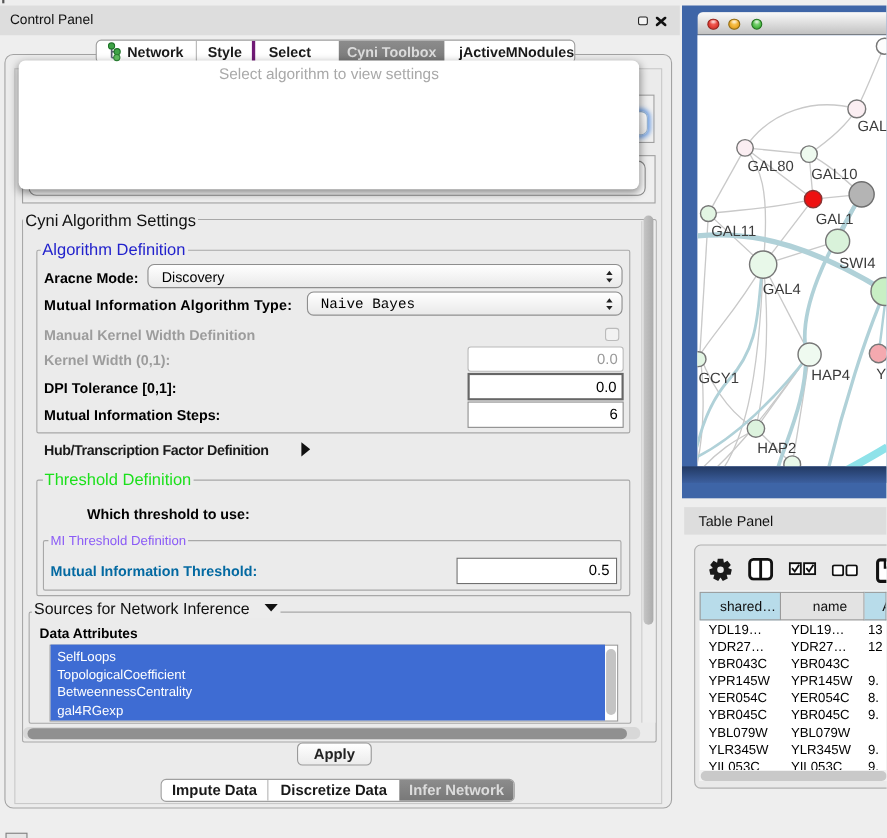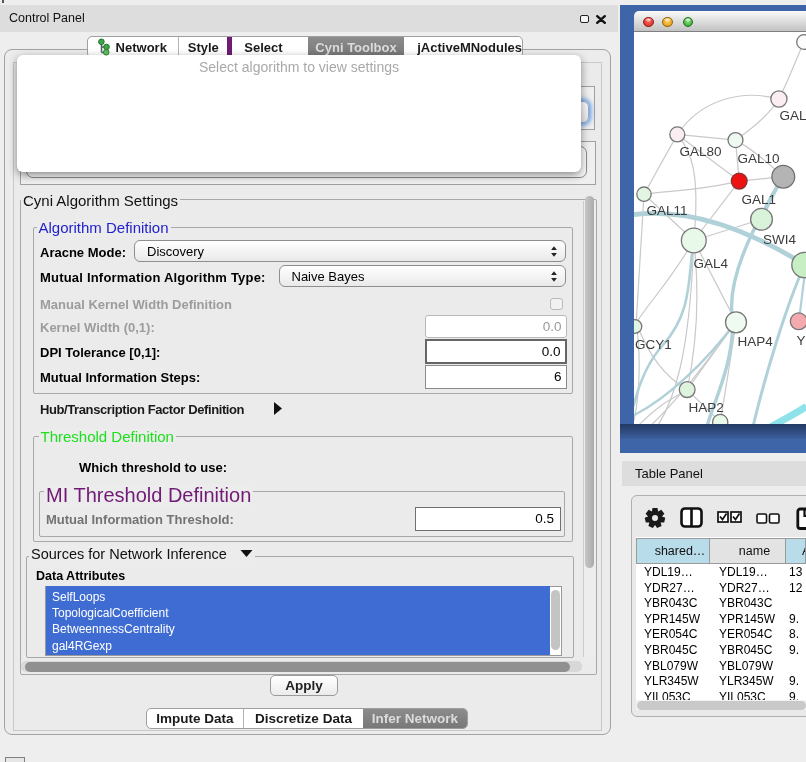--- a/index.html
+++ b/index.html
@@ -25,21 +25,21 @@
   <div class="abs" style="left:13px;top:62px;width:589px;height:669px;background:#ebebeb;border:1px solid #c9c9c9;"></div>
 
   <div class="abs" style="left:20px;top:86px;width:575px;height:44px;background:#efefef;border:1px solid #a0a0a0;"></div>
   <div class="abs" style="left:430px;top:101px;width:159px;height:22px;border-radius:6px;background:linear-gradient(#fdfdfd,#e8e8e8);border:1px solid #90aed0;box-shadow:0 0 4px 2.5px rgba(80,140,225,.75);"></div>
   <div class="abs" style="left:20px;top:141px;width:575.5px;height:44px;background:#efefef;border:1px solid #a0a0a0;"></div>
   <div class="abs" style="left:26px;top:146px;width:561px;height:31.5px;background:#fafafa;border:1px solid #8a8a8a;border-radius:7px;"></div>
 
   <div class="abs" style="left:87px;top:36px;width:436px;height:22px;background:#ffffff;border:1px solid #9f9f9f;border-radius:5px;overflow:hidden;display:flex;font-size:13px;font-weight:700;color:#1a1a1a;">
     <div style="width:92px;display:flex;align-items:center;justify-content:center;border-right:1px solid #b5b5b5;">
 <span style="width:16px;"></span>Network</div>
-    <div style="width:53px;display:flex;align-items:center;justify-content:center;border-right:5px solid #701a75;">Style</div>
+    <div style="width:53px;display:flex;align-items:center;justify-content:center;border-right:3px solid #701a75;">Style</div>
     <div style="width:76px;display:flex;align-items:center;justify-content:center;padding-right:13px;">Select</div>
     <div style="width:97px;display:flex;align-items:center;justify-content:center;background:linear-gradient(#8c8c8c,#787878);color:#dcdcdc;">Cyni Toolbox</div>
     <div style="flex:1;display:flex;align-items:center;justify-content:center;padding-left:13px;">jActiveMNodules</div>
   </div>
 
   <svg class="abs" style="left:97px;top:37.5px;z-index:5;" width="13" height="19" viewBox="0 0 13 19">
     <path d="M4.5 4 L4.5 14.5 M4.5 9 L9.3 9 M4.5 14.5 L9 14.5" stroke="#565b6e" stroke-width="1.5" fill="none"></path>
     <circle cx="4.4" cy="3.8" r="2.8" fill="#3fa347" stroke="#1d7327" stroke-width="1"></circle>
     <circle cx="9.5" cy="9" r="2.8" fill="#3fa347" stroke="#1d7327" stroke-width="1"></circle>
     <circle cx="9.2" cy="14.3" r="2.8" fill="#5cb75c" stroke="#2a7d33" stroke-width="1"></circle>
@@ -58,21 +58,21 @@
   <div class="abs combo" style="left:134px;top:240px;width:432px;height:22px;">
       <span class="ctext">Discovery</span>
       <span class="carr">
         <svg width="8" height="13" viewBox="0 0 8 13">
           <path d="M4 1.2 L6.9 4.9 L1.1 4.9 Z" fill="#222"></path>
           <path d="M4 11.8 L1.1 8.1 L6.9 8.1 Z" fill="#222"></path>
         </svg>
       </span>
     </div>
   <div class="abs bold" style="left:40px;top:269.5px;font-size:13px;letter-spacing:.2px;color:#000;">Mutual Information Algorithm Type:</div>
-  <div class="abs combo" style="left:278.5px;top:265px;width:287.5px;height:22px;">
+  <div class="abs combo" style="left:278.5px;top:265px;width:287.5px;height:22px;font-family:Liberation Mono, monospace;">
       <span class="ctext">Naive Bayes</span>
       <span class="carr">
         <svg width="8" height="13" viewBox="0 0 8 13">
           <path d="M4 1.2 L6.9 4.9 L1.1 4.9 Z" fill="#222"></path>
           <path d="M4 11.8 L1.1 8.1 L6.9 8.1 Z" fill="#222"></path>
         </svg>
       </span>
     </div>
   <div class="abs bold" style="left:40px;top:296.5px;font-size:13px;color:#9c9c9c;">Manual Kernel Width Definition</div>
   <div class="abs" style="left:550px;top:297.5px;width:13px;height:12px;background:#f2f2f2;border:1px solid #bbbbbb;border-radius:3px;"></div>
@@ -87,22 +87,22 @@
   <svg class="abs" style="left:273px;top:401px;" width="10" height="15" viewBox="0 0 10 15">
       <path d="M1 1 L9 7.5 L1 14 Z" fill="#111"></path>
     </svg>
 
   <div class="abs" style="left:33px;top:436px;width:540px;height:106px;border:1px solid #a8a8a8;border-radius:2px;"></div>
   <div class="abs" style="left:38.5px;top:428px;background:#ececec;padding:0 2px;font-size:15px;color:#1be01b;">Threshold Definition</div>
 
   <div class="abs bold" style="left:79px;top:459.5px;font-size:13px;color:#000;">Which threshold to use:</div>
 
   <div class="abs" style="left:39px;top:491px;width:526px;height:46px;border:1px solid #a8a8a8;border-radius:2px;"></div>
-  <div class="abs" style="left:44px;top:483.5px;background:#ececec;padding:0 2px;font-size:20px;color:#701a75;">MI Threshold Definition</div>
-  <div class="abs bold" style="left:46px;top:512px;font-size:13px;color:#737373;">Mutual Information Threshold:</div>
+  <div class="abs" style="left:44px;top:483.5px;background:#ececec;padding:0 2px;font-size:12px;color:#8b5cf6;">MI Threshold Definition</div>
+  <div class="abs bold" style="left:46px;top:512px;font-size:13px;color:#0369a1;">Mutual Information Threshold:</div>
   <div class="abs" style="left:415px;top:507px;width:146px;height:24px;background:#fff;border:1.5px solid #6f6f6f;font-size:13.5px;color:#000000;text-align:right;line-height:21px;padding-right:6px;">0.5</div>
 
   <div class="abs" style="left:26px;top:556px;width:548px;height:102px;border:1px solid #a8a8a8;border-radius:2px;"></div>
   <div class="abs" style="left:29px;top:545px;background:#ececec;padding:0 2px;font-size:14.5px;color:#111;">Sources for Network Inference <span style="display:inline-block;vertical-align:1px;margin-left:9px;"><svg width="13" height="9" viewBox="0 0 13 9">
           <path d="M0.5 1 L12.5 1 L6.5 8 Z" fill="#111"></path>
         </svg></span></div>
   <div class="abs bold" style="left:36px;top:569px;font-size:12.5px;color:#000;">Data Attributes</div>
 
   <div class="abs" style="left:45px;top:585.5px;width:516.5px;height:70px;background:#fff;border:1px solid #999;"></div>
   <div class="abs" style="left:45.5px;top:586px;width:504px;height:69px;background:#3e6cd3;"></div>

